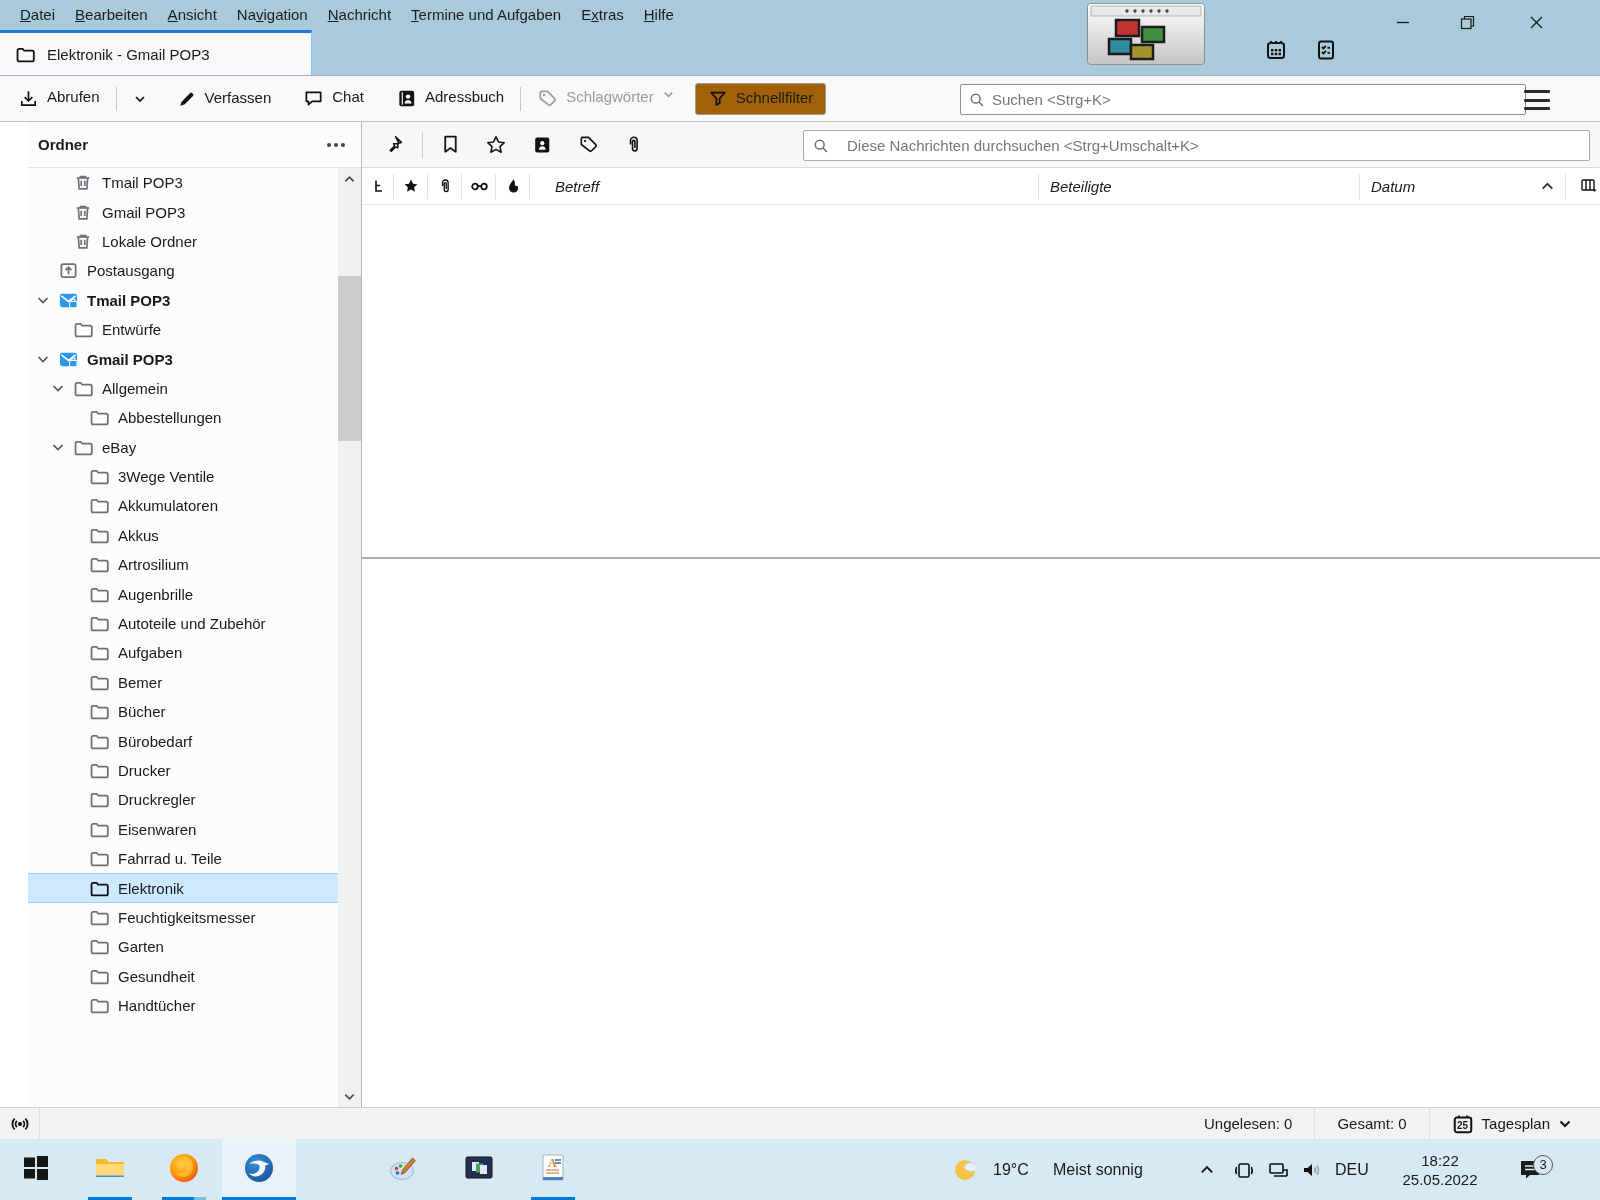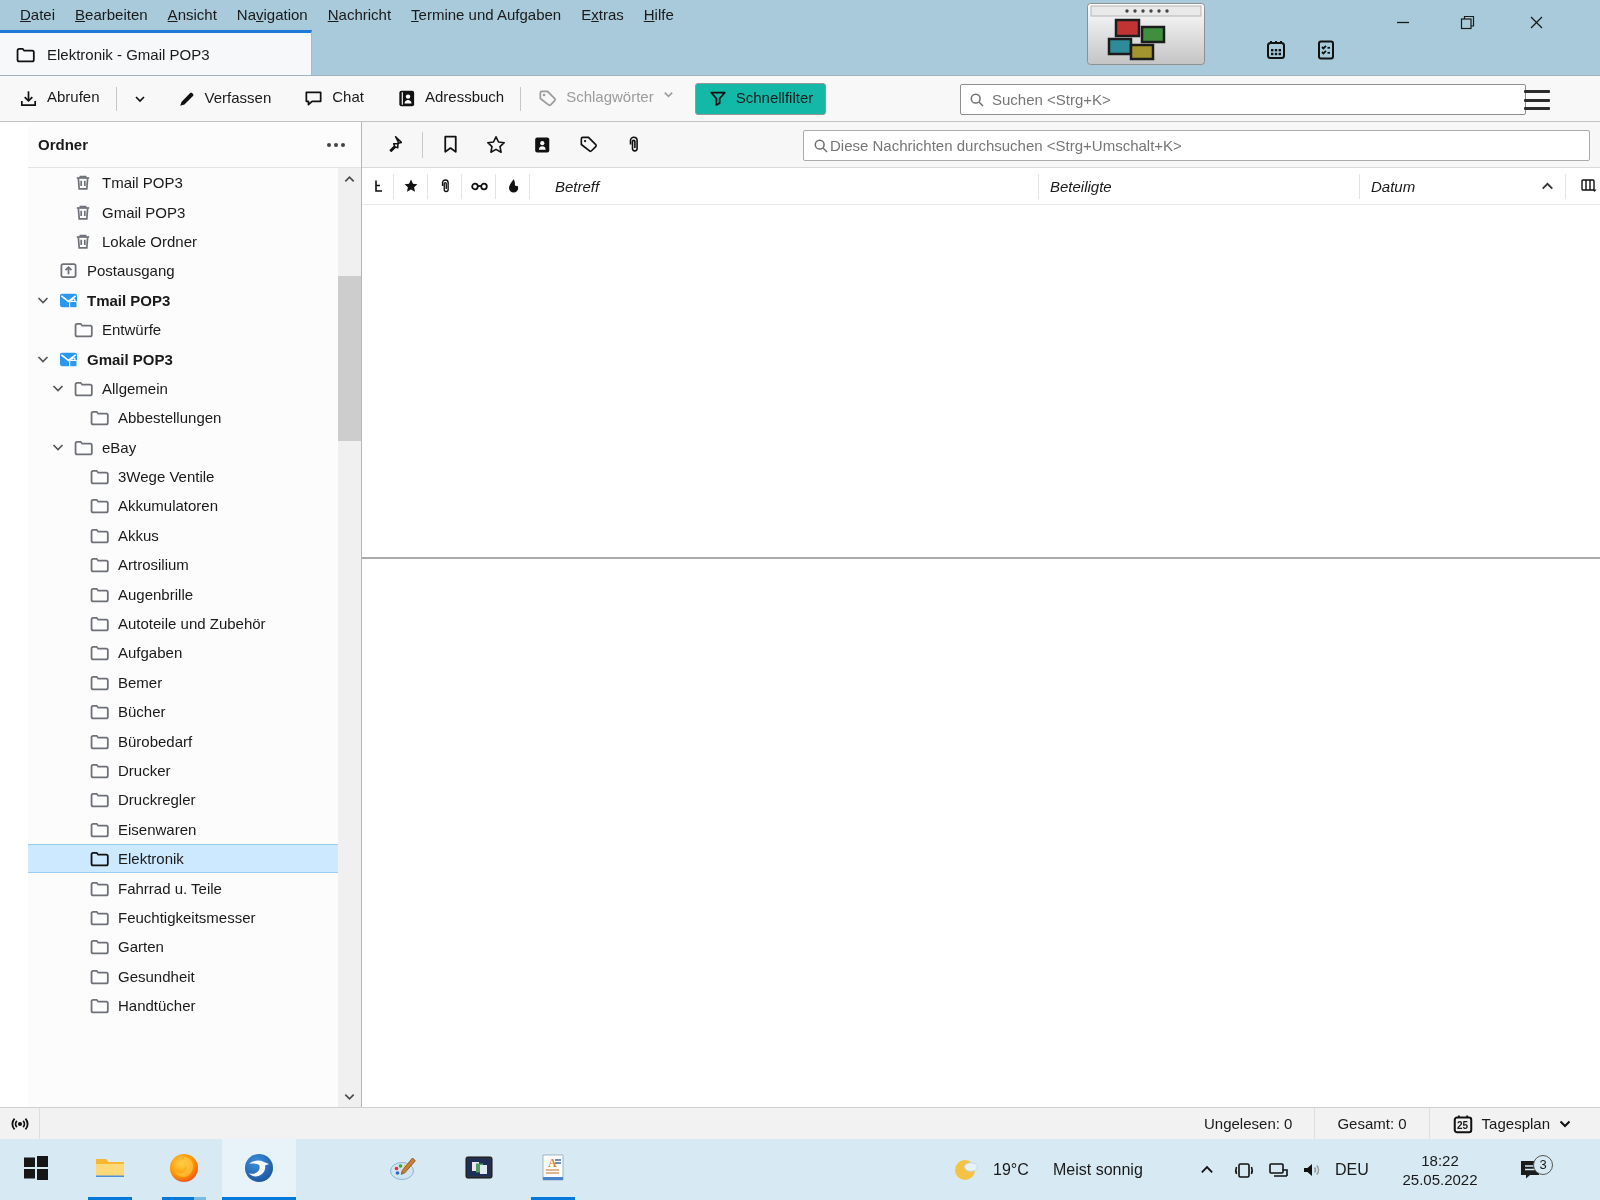--- a/index.html
+++ b/index.html
@@ -18,21 +18,21 @@
     display:flex; align-items:center; padding-left:16px; gap:12px; font-size:15px; }
   .app-thumb { position:absolute; left:1087px; top:3px; width:118px; height:62px; }
   .tb-cal-btn { position:absolute; top:36px; width:28px; height:28px; display:flex; align-items:center; justify-content:center; }
   .win-btn { position:absolute; top:8px; width:30px; height:28px; display:flex; align-items:center; justify-content:center; }
 
   
   .toolbar { height:47px; background:#f8f8f9; border-top:1px solid #9fb2bd; border-bottom:1px solid #c2c2c2;
     display:flex; align-items:center; padding:0 10px; position:relative; }
   .tbtn { display:flex; align-items:flex-start; gap:8px; font-size:15px; padding:6px 8px; border-radius:3px; }
   .tbtn.disabled { color:#9b9b9b; }
-  .tbtn.pressed { background:#14b8a6; border:1px solid #989898; padding:5px 12px; }
+  .tbtn.pressed { background:#a16207; border:1px solid #989898; padding:5px 12px; }
   .tb-sep { width:1px; height:24px; background:#c6c6c6; margin:0 8px; }
   .tb-search { position:absolute; left:960px; top:8px; width:566px; height:31px; border:1px solid #8f8f8f;
     border-radius:2px; background:#fff; display:flex; align-items:center; padding:9px 8px; gap:7px; }
   .tb-search input, .qf-search input { border:0; outline:0; flex:1; font-size:15px; font-family:inherit; background:transparent; color:#1a1a1a; }
   .hamburger { position:absolute; left:1522px; top:12px; width:30px; height:24px; display:flex; flex-direction:column; justify-content:space-between; padding:2px 2px; }
   .hamburger span { display:block; height:3px; background:#2b2b2b; border-radius:1px; }
 
   
   .content { display:flex; height:985px; }
   .folderpane { width:334px; background:#fcfcfc; border-right:1px solid #b5b5b5; position:relative;margin-left:28px; }
@@ -54,21 +54,21 @@
   .vscroll { position:absolute; top:46px; right:0; bottom:0; width:23px; background:#f0f0f0; }
   .vscroll .arr { position:absolute; left:0; width:23px; height:22px; display:flex; align-items:center; justify-content:center; }
   .vscroll .thumb { position:absolute; left:0; width:23px; top:108px; height:165px; background:#cdcdcd; }
 
   .mainpane { flex:1; display:flex; flex-direction:column; background:#fff; }
   .quickfilter { height:46px; background:#f7f7f7; border-bottom:1px solid #d9d9d9;
     display:flex; align-items:center; padding-left:14px; position:relative; }
   .qf-btn { width:34px; height:30px; display:flex; align-items:center; justify-content:center; border-radius:3px; margin-right:12px; }
   .qf-sep { width:1px; height:26px; background:#c9c9c9; margin:0 10px 0 0; }
   .qf-search { position:absolute; left:441px; top:8px; width:787px; height:31px; border:1px solid #aaa;
-    border-radius:2px; background:#fff; display:flex; align-items:center; padding:0 9px; gap:1px; }
+    border-radius:2px; background:#fff; display:flex; align-items:center; padding:0 9px; gap:18px; }
   ::placeholder { color:#767676; opacity:1; }
 
   .colheader { height:37px; background:#fff; border-bottom:1px solid #e8e8e8; position:relative; font-size:15px; }
   .ch-ico { position:absolute; top:0; height:100%; display:flex; align-items:center; justify-content:center; width:34px; }
   .ch-div { position:absolute; top:6px; height:25px; width:1px; background:#e3e3e3; }
   .ch-label { position:absolute; top:0; height:100%; display:flex; align-items:center;font-style:italic; }
   .threadpane { height:352px; background:#fff; }
   .splitter { height:2px; background:#ababab; }
   .messagepane { flex:1; background:#fff; }
 
@@ -538,37 +538,37 @@
   </div>
         <div class="frow ind2">
 
     <span class="ficon i-folder">
       <svg width="19" height="19" viewBox="0 0 16 16">
               <path d="M1.3 4.6c0-.8.5-1.4 1.3-1.4h3l1.3 1.6h6.8c.8 0 1.3.6 1.3 1.4v6.2c0 .8-.5 1.4-1.3 1.4H2.6c-.8 0-1.3-.6-1.3-1.4z" fill="none" stroke="currentColor" stroke-width="1.5"></path>
             </svg>
     </span>
     <span class="fname">Eisenwaren</span>
   </div>
+        <div class="frow ind2">
+
+    <span class="ficon i-folder">
+      <svg width="19" height="19" viewBox="0 0 16 16">
+              <path d="M1.3 4.6c0-.8.5-1.4 1.3-1.4h3l1.3 1.6h6.8c.8 0 1.3.6 1.3 1.4v6.2c0 .8-.5 1.4-1.3 1.4H2.6c-.8 0-1.3-.6-1.3-1.4z" fill="none" stroke="currentColor" stroke-width="1.5"></path>
+            </svg>
+    </span>
+    <span class="fname">Fahrrad u. Teile</span>
+  </div>
         <div class="frow ind2 sel">
 
     <span class="ficon i-folder">
       <svg width="19" height="19" viewBox="0 0 16 16">
               <path d="M1.3 4.6c0-.8.5-1.4 1.3-1.4h3l1.3 1.6h6.8c.8 0 1.3.6 1.3 1.4v6.2c0 .8-.5 1.4-1.3 1.4H2.6c-.8 0-1.3-.6-1.3-1.4z" fill="none" stroke="currentColor" stroke-width="1.5"></path>
             </svg>
     </span>
     <span class="fname">Elektronik</span>
-  </div>
-        <div class="frow ind2">
-
-    <span class="ficon i-folder">
-      <svg width="19" height="19" viewBox="0 0 16 16">
-              <path d="M1.3 4.6c0-.8.5-1.4 1.3-1.4h3l1.3 1.6h6.8c.8 0 1.3.6 1.3 1.4v6.2c0 .8-.5 1.4-1.3 1.4H2.6c-.8 0-1.3-.6-1.3-1.4z" fill="none" stroke="currentColor" stroke-width="1.5"></path>
-            </svg>
-    </span>
-    <span class="fname">Fahrrad u. Teile</span>
   </div>
         <div class="frow ind2">
 
     <span class="ficon i-folder">
       <svg width="19" height="19" viewBox="0 0 16 16">
               <path d="M1.3 4.6c0-.8.5-1.4 1.3-1.4h3l1.3 1.6h6.8c.8 0 1.3.6 1.3 1.4v6.2c0 .8-.5 1.4-1.3 1.4H2.6c-.8 0-1.3-.6-1.3-1.4z" fill="none" stroke="currentColor" stroke-width="1.5"></path>
             </svg>
     </span>
     <span class="fname">Feuchtigkeitsmesser</span>
   </div>

